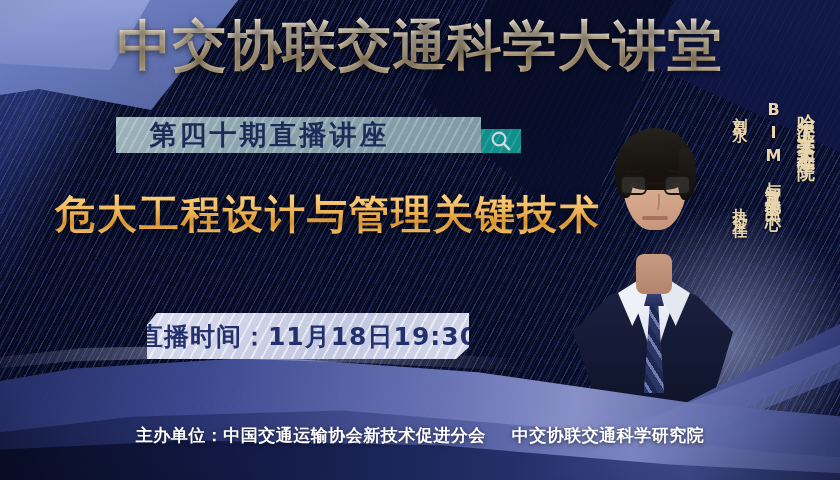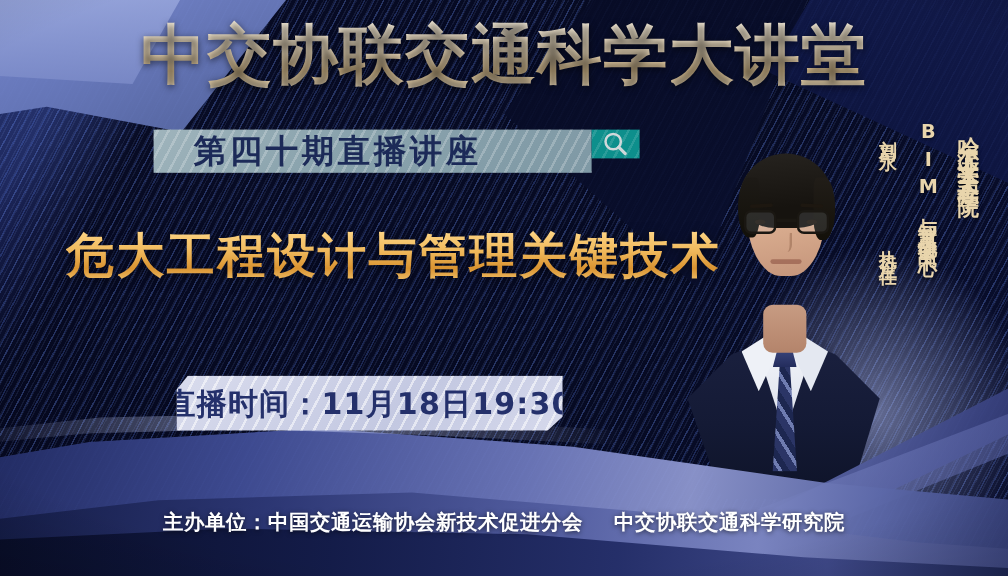--- a/index.html
+++ b/index.html
@@ -125,23 +125,23 @@
     background:linear-gradient(180deg,#fdf4e2 0%,#f2dfbe 48%,#d8bd8e 72%,#f0e0c3 100%);
     -webkit-background-clip:text;background-clip:text;
     -webkit-text-fill-color:transparent;
     text-shadow:0 2px 6px rgba(0,0,0,.55);
     font-family:"DejaVu Sans","Liberation Sans",sans-serif;
     white-space:nowrap;
   }
 
   
   .sub-wrap{
-    position:absolute;left:128px;top:108px;
+    position:absolute;left:116px;top:108px;
     height:45px;
-    display:flex;align-items:flex-start;
+    display:flex;align-items:flex-end;
   }
   .sub-bar{
     width:365px;
     background:linear-gradient(135deg,#9fb4bc 0%,#8aa3ad 40%,#7f99a5 100%);
     position:relative;overflow:hidden;
     display:flex;align-items:center;justify-content:center;
   }
   .sub-bar:after{
     content:"";position:absolute;inset:-10px;
     background-image:repeating-linear-gradient(118deg,

